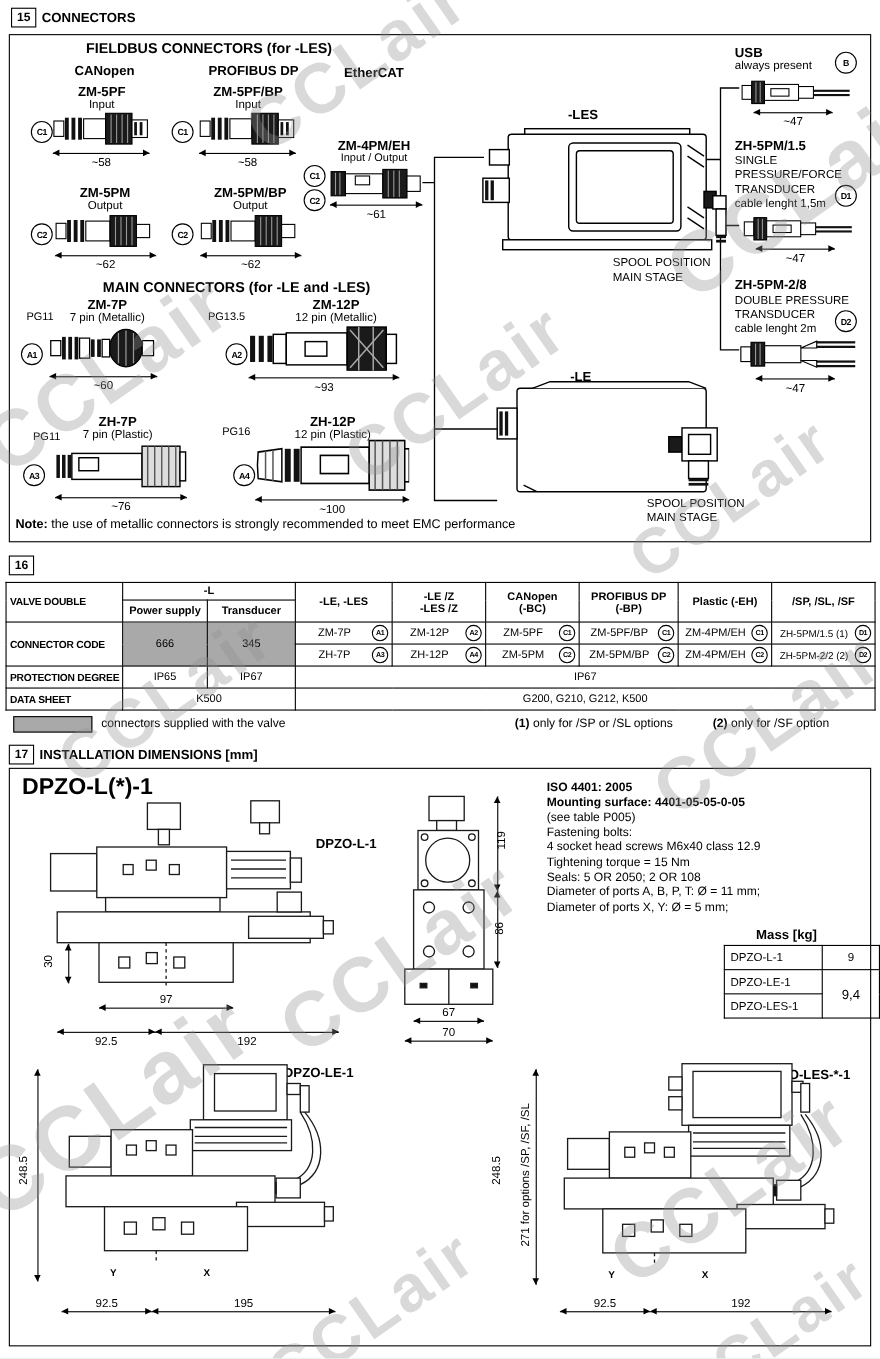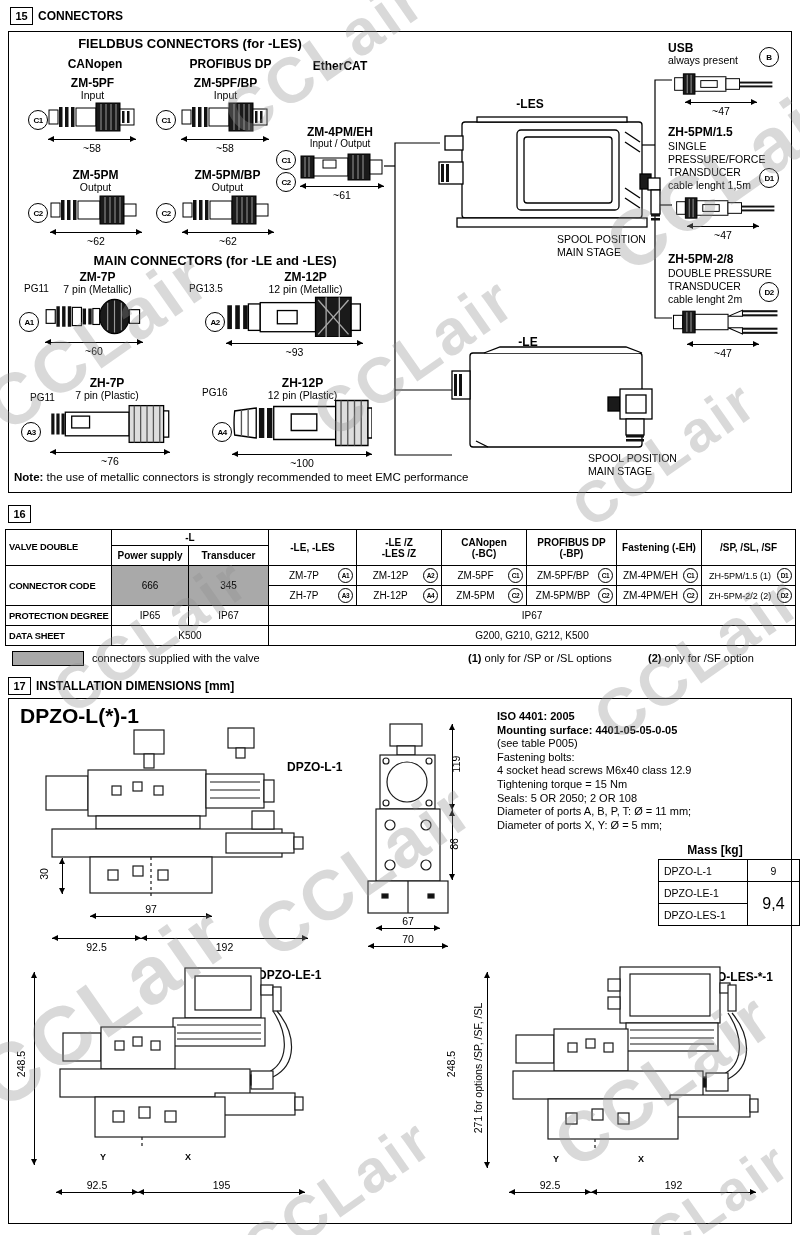--- a/index.html
+++ b/index.html
@@ -466,21 +466,21 @@
             <div>-LES /Z</div>
           </td>
       <td class="hd" rowspan="2">
             <div>CANopen</div>
             <div>(-BC)</div>
           </td>
       <td class="hd" rowspan="2">
             <div>PROFIBUS DP</div>
             <div>(-BP)</div>
           </td>
-      <td class="hd" rowspan="2">Fastening (-EH)</td>
+      <td class="hd" rowspan="2">Plastic (-EH)</td>
       <td class="hd" rowspan="2">/SP, /SL, /SF</td>
     </tr>
     <tr>
       <td class="hd" style="height:15px">Power supply</td>
       <td class="hd">Transducer</td>
     </tr>
     <tr>
       <td class="rl" rowspan="2">CONNECTOR CODE</td>
       <td class="gray" rowspan="2">666</td>
       <td class="gray" rowspan="2">345</td>
@@ -598,21 +598,21 @@
 
   <span class="abs b fs12 c" style="left:655px;top:843px;width:120px">Mass [kg]</span>
   <table class="mass abs" style="left:658px;top:859px">
     <tbody>
         <tr>
           <td style="width:80px">DPZO-L-1</td>
           <td style="width:42px" class="c">9</td>
         </tr>
     <tr>
           <td>DPZO-LE-1</td>
-          <td rowspan="2" class="c" style="font-size:16px">9,4</td>
+          <td rowspan="2" class="c" style="font-size:12px">9,4</td>
         </tr>
     <tr>
           <td>DPZO-LES-1</td>
         </tr>
   </tbody>
     </table>
 
   <span class="abs b fs12" style="left:287px;top:760px">DPZO-L-1</span>
   <svg class="abs" style="left:38px;top:726px" width="270" height="178" viewBox="0 0 270 178">
     <g stroke="#1a1a1a" fill="#fff" stroke-width="1.2">

